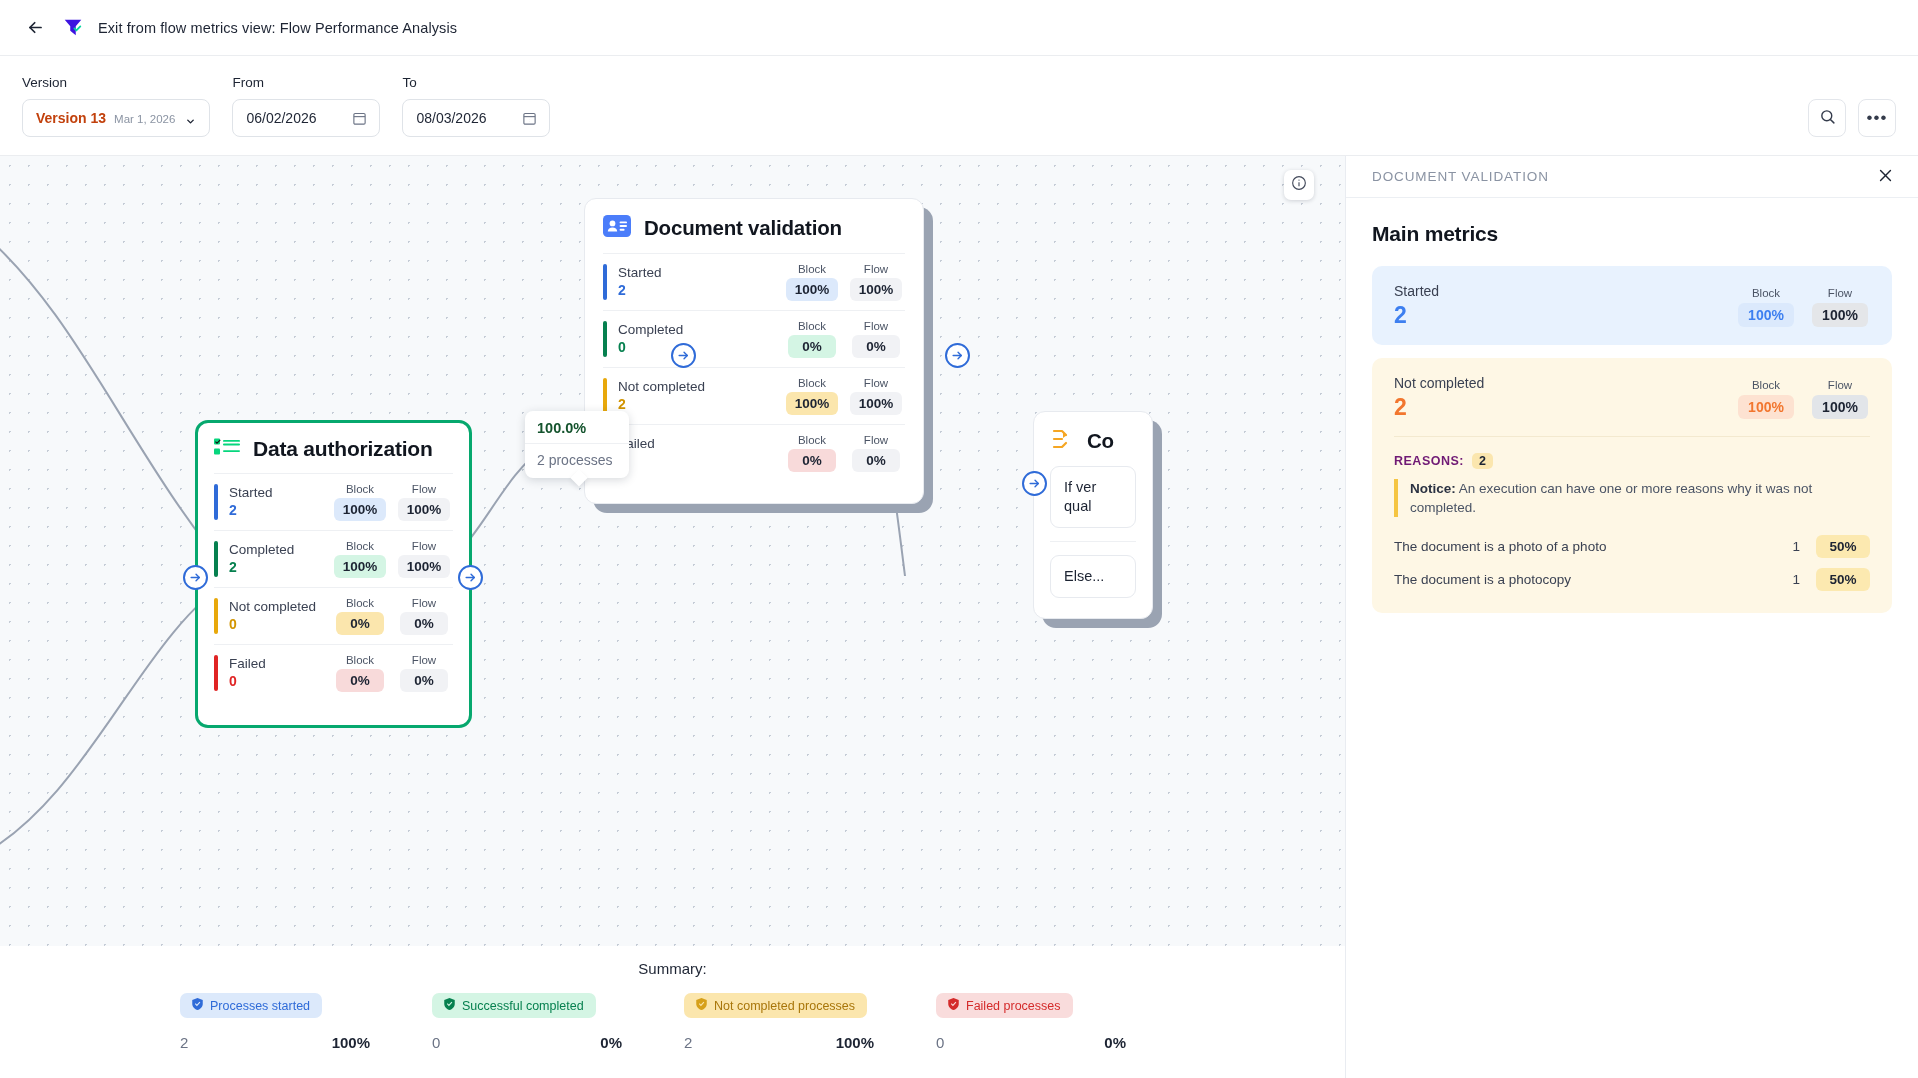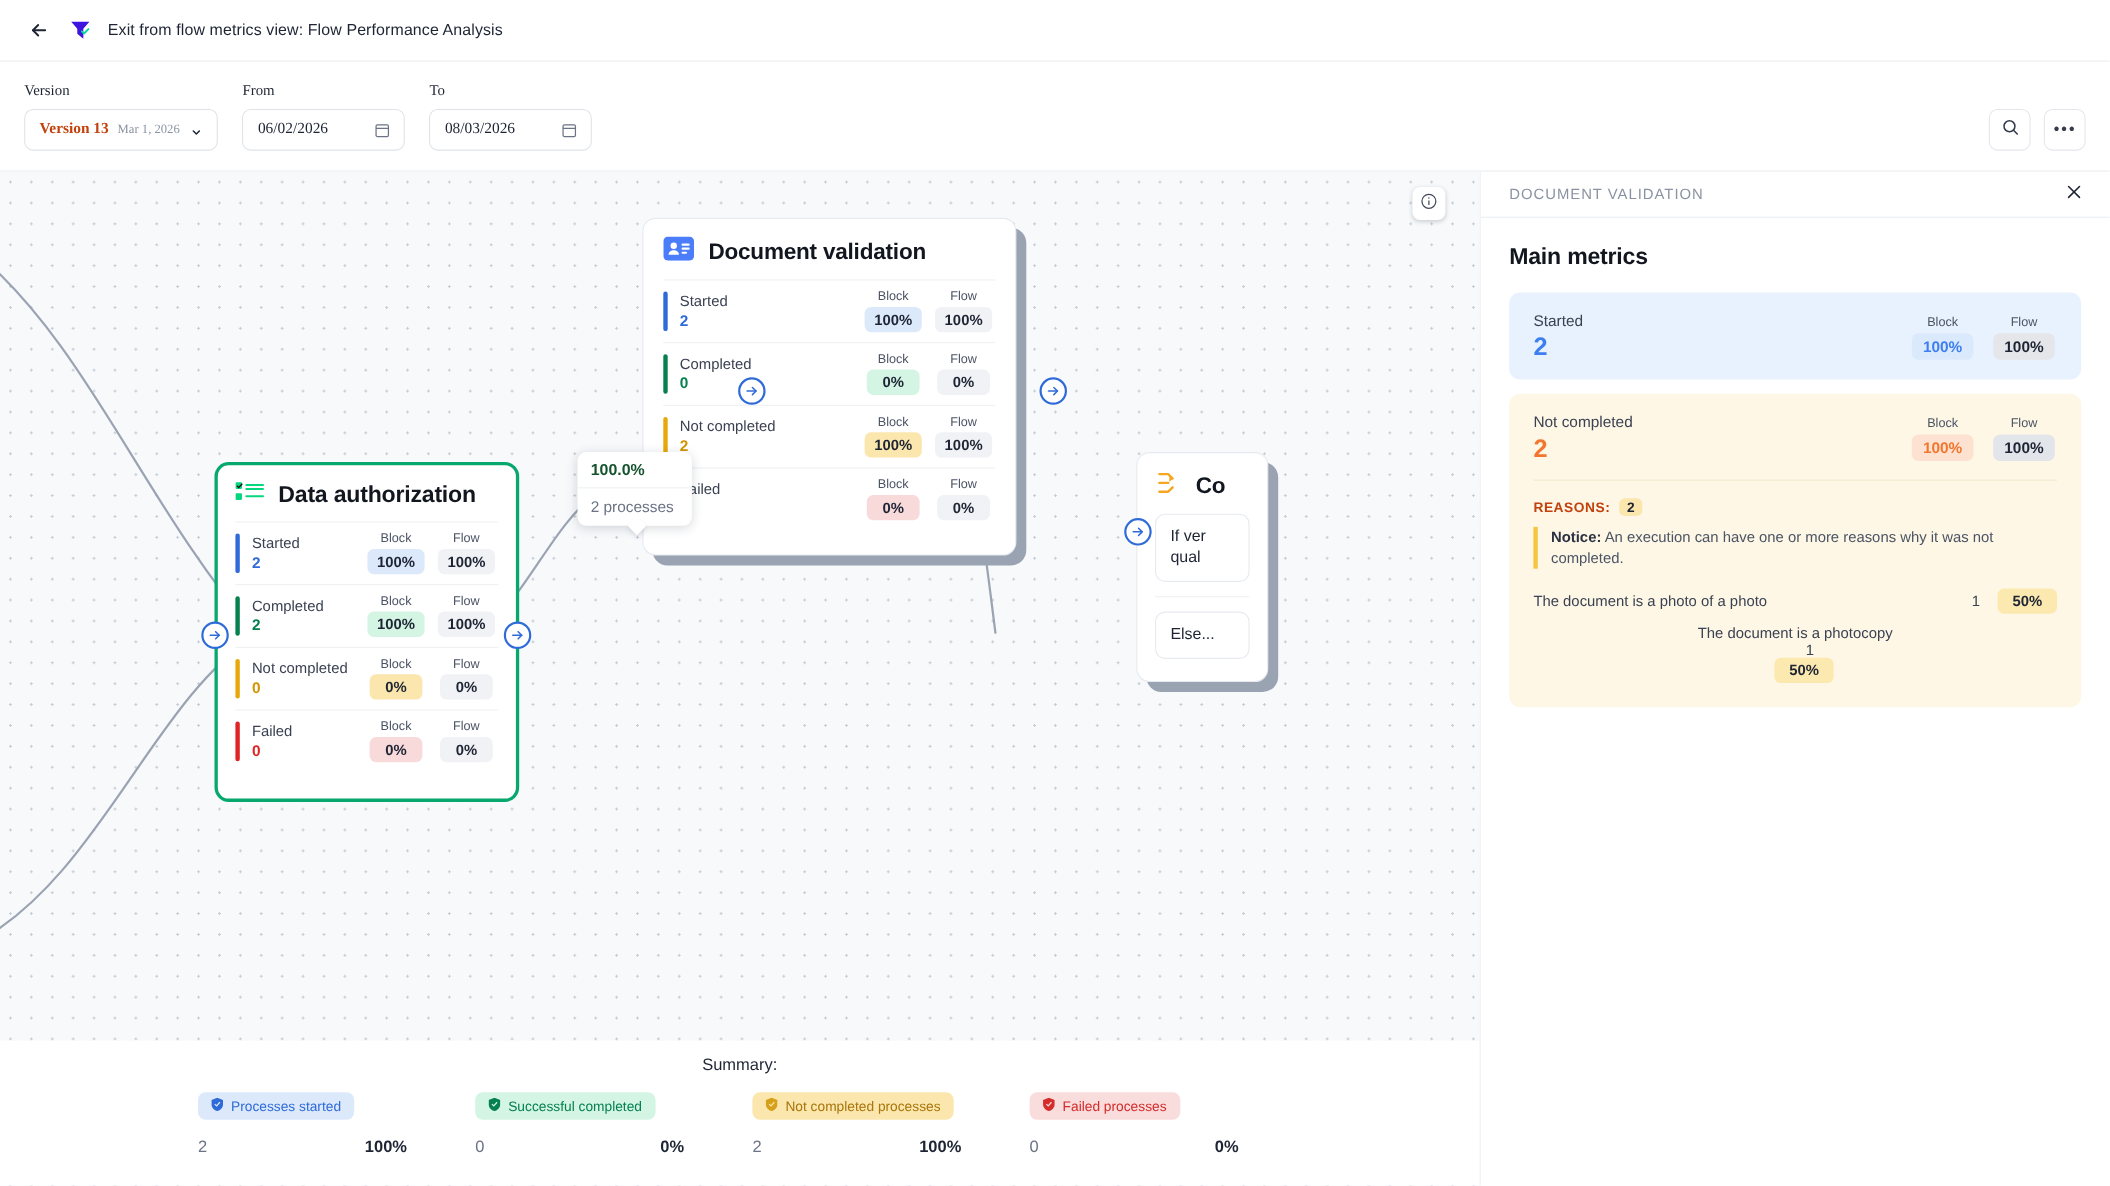--- a/index.html
+++ b/index.html
@@ -31,21 +31,21 @@
     letter-spacing: .1px;
   }
 
   
   .filterbar {
     height: 100px; width: 100%;
     display: flex; align-items: flex-end;
     padding: 0 22px 18px 22px;
     background: #fff;
     border-bottom: 1px solid #ebedf0;
-    position: relative; z-index: 35; font-family: Liberation Serif, serif;
+    position: relative; z-index: 35;
   }
   .field { display: flex; flex-direction: column; margin-right: 22px; }
   .field-label {
     font-size: 13.5px; color: #1d2433; margin-bottom: 9px; font-weight: 400;
   }
   .ctrl {
     height: 38px; border: 1px solid #dfe3e8; border-radius: 8px;
     background: #fff; display: flex; align-items: center;
     padding: 0 13px; cursor: pointer;
   }
@@ -185,21 +185,21 @@
   .pm-left { flex: 1; }
   .pm-name { font-size: 14px; color: #3a4152; margin-bottom: 3px; }
   .pm-val { font-size: 23px; font-weight: 700; line-height: 26px; }
   .pm-stats { display: flex; gap: 14px; padding-top: 4px; }
   .pm-stat { display: flex; flex-direction: column; align-items: center; width: 60px; }
   .pm-cap { font-size: 11.5px; color: #4b5465; margin-bottom: 4px; }
   .pm-pill { font-size: 14px; font-weight: 700; padding: 4px 10px; border-radius: 6px; min-width: 56px; text-align: center; }
 
   .reasons-wrap { padding-top: 16px; border-top: 1px solid #f3e9cf; margin-top: 2px; }
   .reasons-hdr { display: flex; align-items: center; gap: 8px; margin-bottom: 10px; }
-  .reasons-lbl { font-size: 12.5px; font-weight: 700; color: #c2410c; letter-spacing: .5px; }
+  .reasons-lbl { font-size: 12.5px; font-weight: 700; color: #701a75; letter-spacing: .5px; }
   .reasons-count { font-size: 12.5px; font-weight: 700; color: #1d2433; background: #fbe6ae; border-radius: 5px; padding: 1px 7px; }
   .notice { border-left: 4px solid #f5c542; padding: 0 0 0 12px; margin-bottom: 18px; }
   .notice-txt { font-size: 13.5px; color: #4b5465; line-height: 19px; }
   .notice-txt b { color: #2b3242; }
   .reason-row { display: flex; align-items: center; margin-bottom: 10px; }
   .reason-name { flex: 1; font-size: 13.5px; color: #3a4152; }
   .reason-n { font-size: 13.5px; color: #3a4152; width: 34px; text-align: right; }
   .reason-pct { font-size: 13.5px; font-weight: 700; color: #1d2433; background: #fce9b0; border-radius: 6px; padding: 4px 11px; margin-left: 16px; min-width: 54px; text-align: center; }
 </style>
 </head>
@@ -670,21 +670,21 @@
               <b>Notice:</b>
               <span>An execution can have one or more reasons why it was not completed.</span>
             </div>
           </div>
 
           <div class="reason-row">
             <span class="reason-name">The document is a photo of a photo</span>
             <span class="reason-n">1</span>
             <span class="reason-pct">50%</span>
           </div>
-          <div class="reason-row" style="margin-bottom:0;flex-direction:column;">
+          <div class="reason-row" style="margin-bottom:0;">
             <span class="reason-name">The document is a photocopy</span>
             <span class="reason-n">1</span>
             <span class="reason-pct">50%</span>
           </div>
         </div>
       </div>
 
     </div>
   </div>
 </div>

